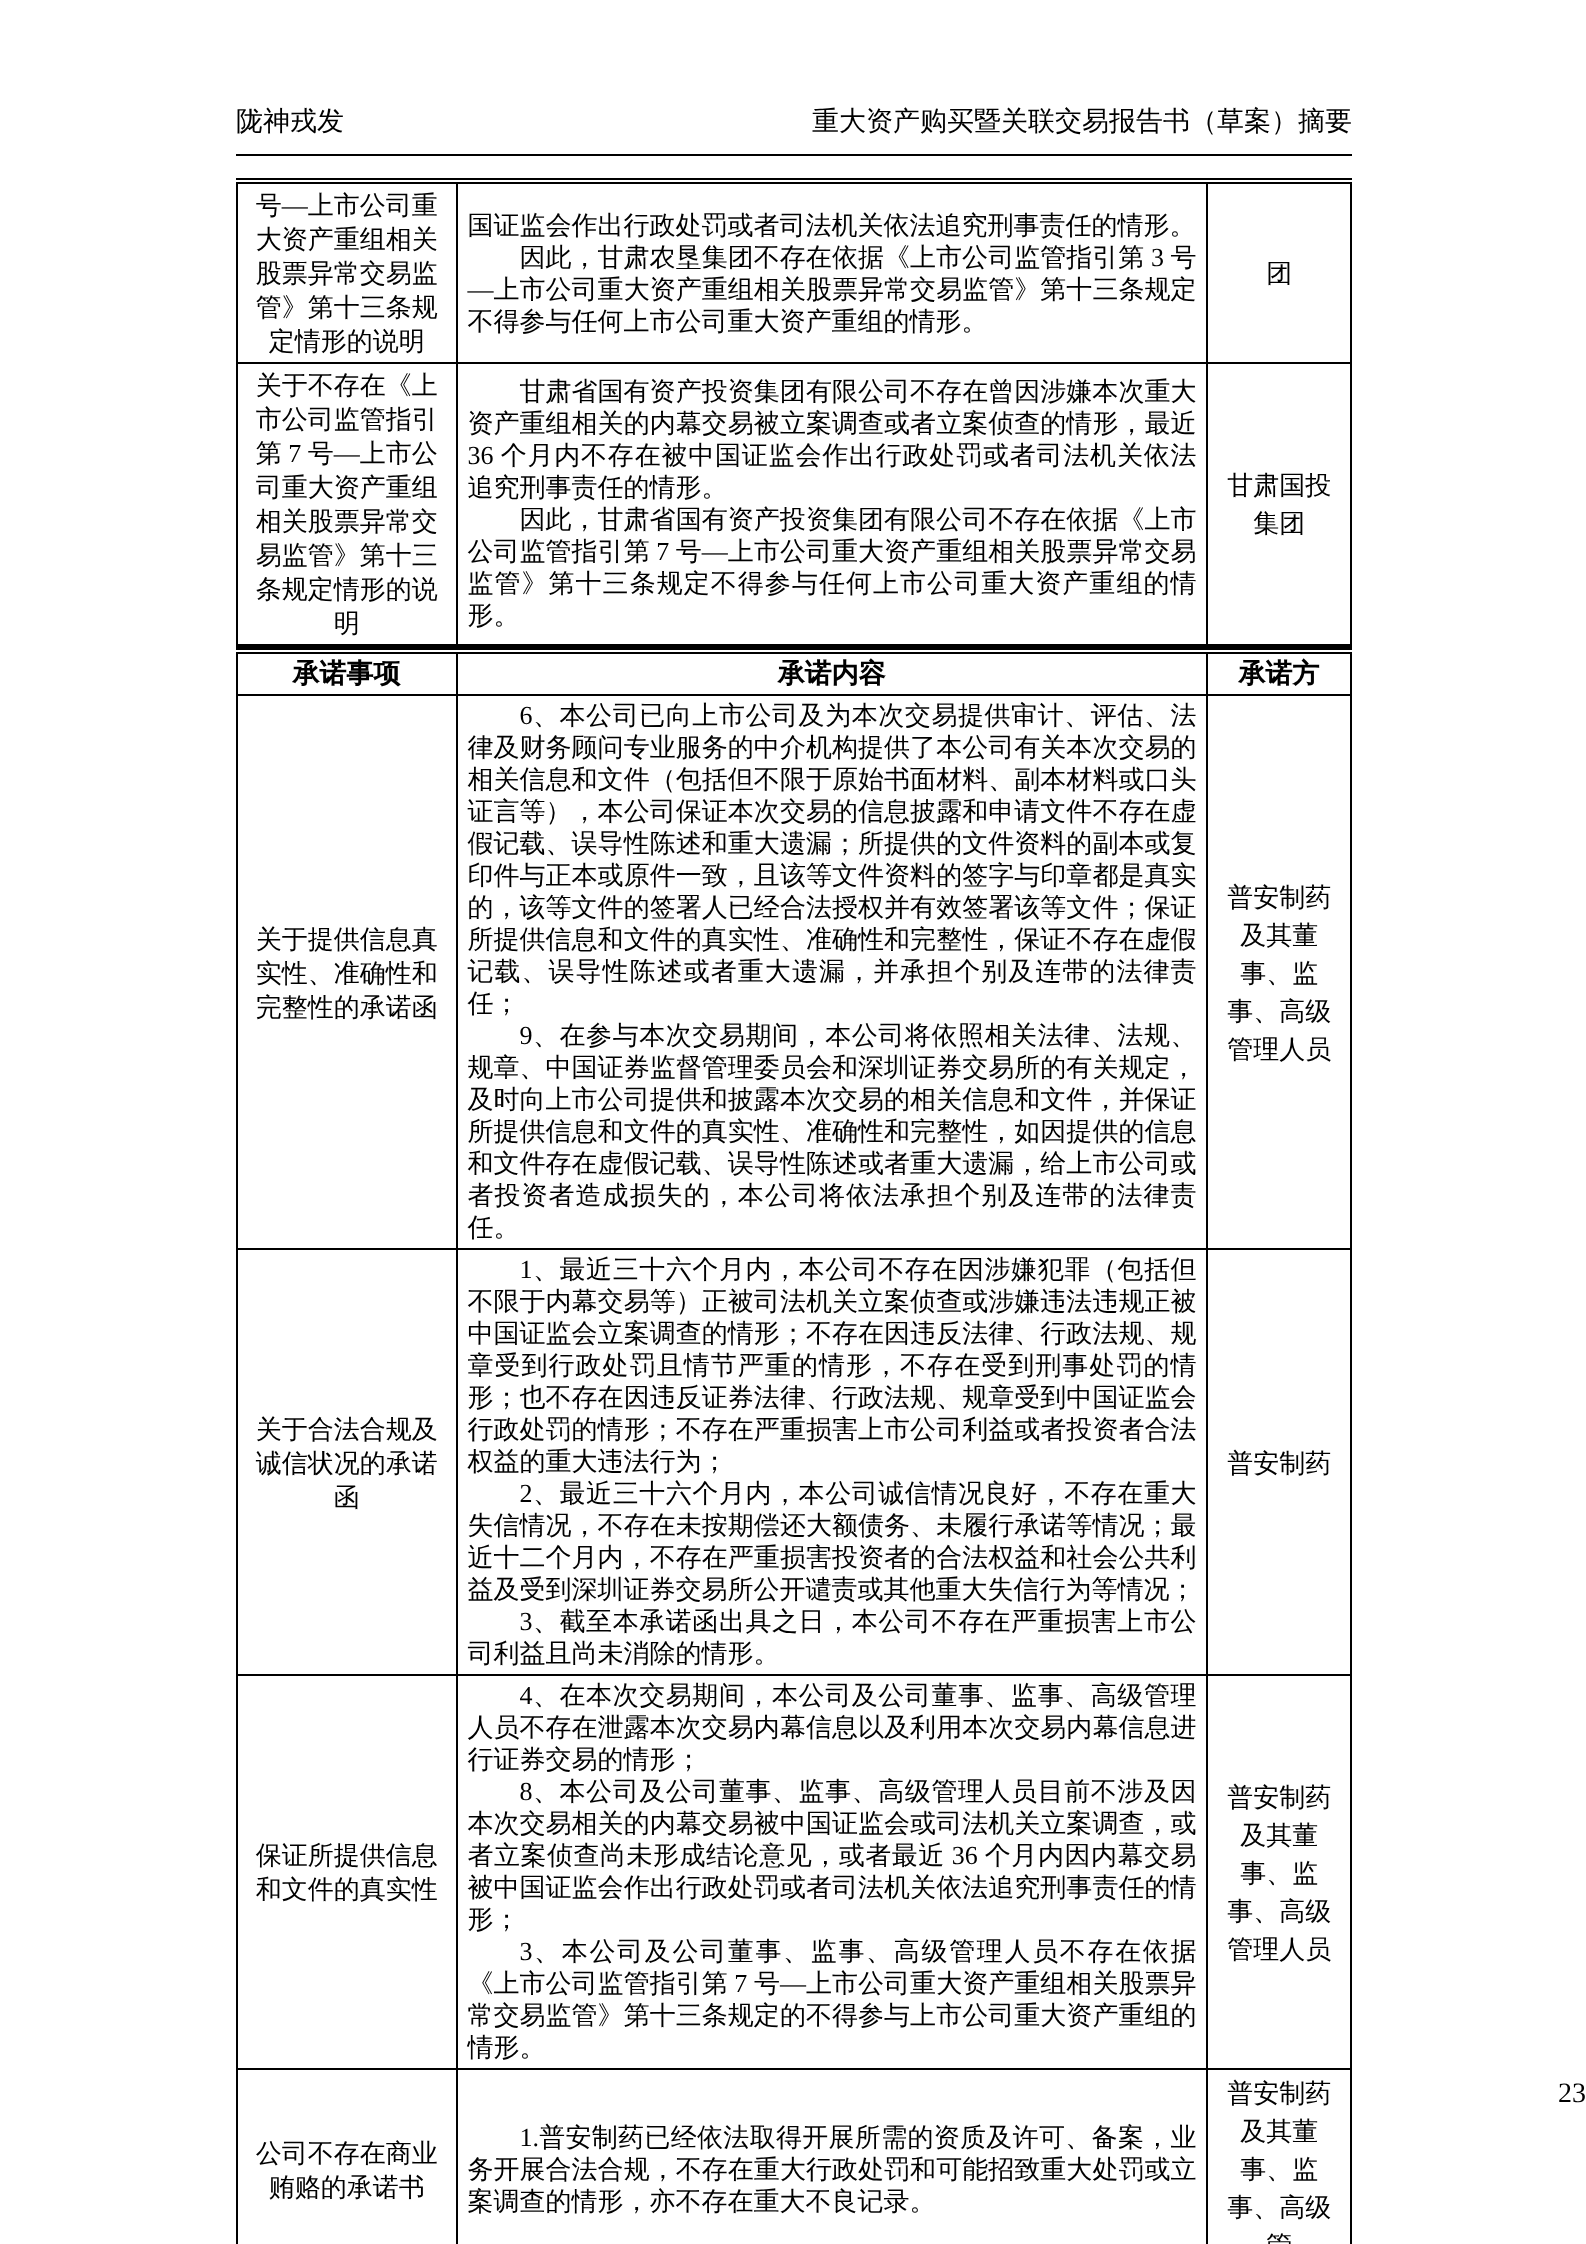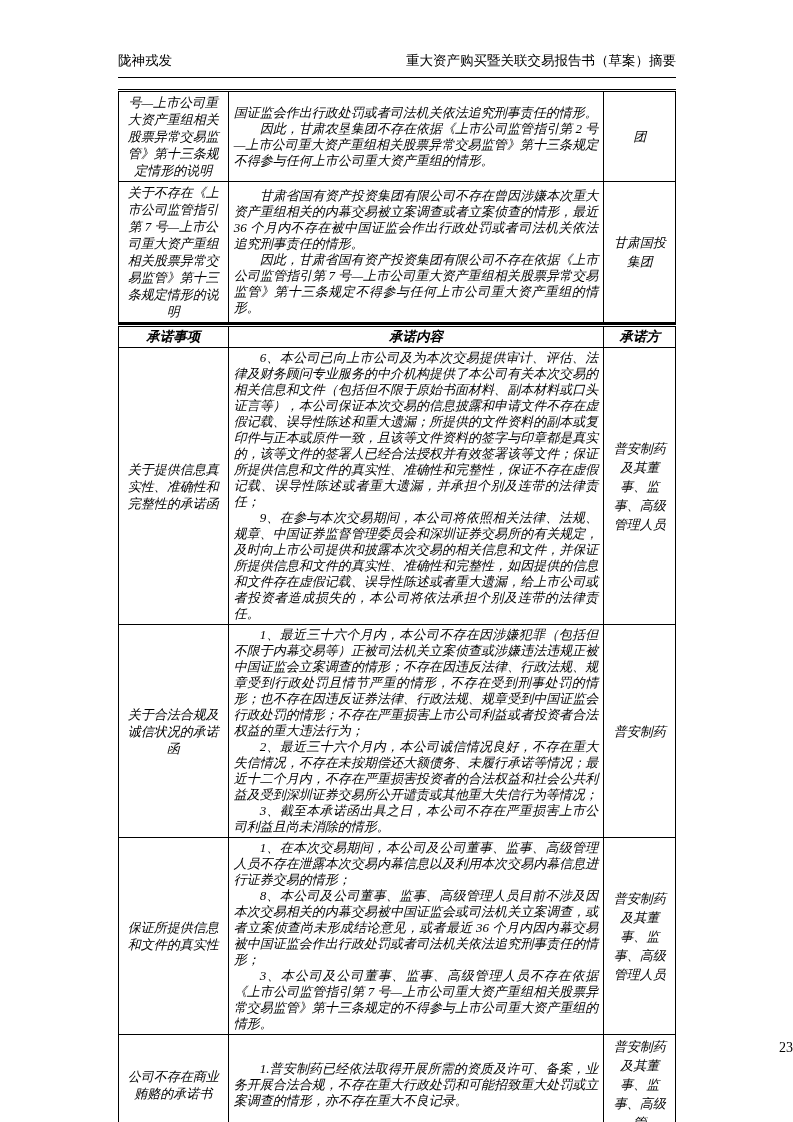--- a/index.html
+++ b/index.html
@@ -21,21 +21,20 @@
     padding-bottom:7px;
     border-bottom:1.5px solid #000;
   }
   
   table.doc-table{
     border-collapse:collapse;
     width:558px;
     table-layout:fixed;
     font-size:13px;
     line-height:16px;
-    font-style:italic;
   }
   table.doc-table td, table.doc-table th{
     border:1px solid #000;
     padding:2px 5px;
     vertical-align:middle;
   }
   table.top-table{
     margin-top:11px;
     border-top:3px double #000;
     border-bottom:2px solid #000;
@@ -87,21 +86,21 @@
     <colgroup>
         <col class="col-item">
         <col class="col-content">
         <col class="col-party">
       </colgroup>
     <tbody>
       <tr>
         <td class="c1">号—上市公司重大资产重组相关股票异常交易监管》第十三条规定情形的说明</td>
         <td class="c2">
           <p class="no-indent">国证监会作出行政处罚或者司法机关依法追究刑事责任的情形。</p>
-          <p>因此，甘肃农垦集团不存在依据《上市公司监管指引第 2 号—上市公司重大资产重组相关股票异常交易监管》第十三条规定不得参与任何上市公司重大资产重组的情形。</p>
+          <p>因此，甘肃农垦集团不存在依据《上市公司监管指引第 3 号—上市公司重大资产重组相关股票异常交易监管》第十三条规定不得参与任何上市公司重大资产重组的情形。</p>
         </td>
         <td class="c3">团</td>
       </tr>
       <tr>
         <td class="c1">关于不存在《上市公司监管指引第 7 号—上市公司重大资产重组相关股票异常交易监管》第十三条规定情形的说明</td>
         <td class="c2">
           <p>甘肃省国有资产投资集团有限公司不存在曾因涉嫌本次重大资产重组相关的内幕交易被立案调查或者立案侦查的情形，最近 36 个月内不存在被中国证监会作出行政处罚或者司法机关依法追究刑事责任的情形。</p>
           <p>因此，甘肃省国有资产投资集团有限公司不存在依据《上市公司监管指引第 7 号—上市公司重大资产重组相关股票异常交易监管》第十三条规定不得参与任何上市公司重大资产重组的情形。</p>
         </td>
         <td class="c3">甘肃国投集团</td>
@@ -137,21 +136,21 @@
         <td class="c2">
           <p>1、最近三十六个月内，本公司不存在因涉嫌犯罪（包括但不限于内幕交易等）正被司法机关立案侦查或涉嫌违法违规正被中国证监会立案调查的情形；不存在因违反法律、行政法规、规章受到行政处罚且情节严重的情形，不存在受到刑事处罚的情形；也不存在因违反证券法律、行政法规、规章受到中国证监会行政处罚的情形；不存在严重损害上市公司利益或者投资者合法权益的重大违法行为；</p>
           <p>2、最近三十六个月内，本公司诚信情况良好，不存在重大失信情况，不存在未按期偿还大额债务、未履行承诺等情况；最近十二个月内，不存在严重损害投资者的合法权益和社会公共利益及受到深圳证券交易所公开谴责或其他重大失信行为等情况；</p>
           <p>3、截至本承诺函出具之日，本公司不存在严重损害上市公司利益且尚未消除的情形。</p>
         </td>
         <td class="c3">普安制药</td>
       </tr>
       <tr>
         <td class="c1">保证所提供信息和文件的真实性</td>
         <td class="c2">
-          <p>1、在本次交易期间，本公司及公司董事、监事、高级管理人员不存在泄露本次交易内幕信息以及利用本次交易内幕信息进行证券交易的情形；</p>
+          <p>4、在本次交易期间，本公司及公司董事、监事、高级管理人员不存在泄露本次交易内幕信息以及利用本次交易内幕信息进行证券交易的情形；</p>
           <p>8、本公司及公司董事、监事、高级管理人员目前不涉及因本次交易相关的内幕交易被中国证监会或司法机关立案调查，或者立案侦查尚未形成结论意见，或者最近 36 个月内因内幕交易被中国证监会作出行政处罚或者司法机关依法追究刑事责任的情形；</p>
           <p>3、本公司及公司董事、监事、高级管理人员不存在依据《上市公司监管指引第 7 号—上市公司重大资产重组相关股票异常交易监管》第十三条规定的不得参与上市公司重大资产重组的情形。</p>
         </td>
         <td class="c3">普安制药及其董事、监事、高级管理人员</td>
       </tr>
       <tr>
         <td class="c1">公司不存在商业贿赂的承诺书</td>
         <td class="c2">
           <p>1.普安制药已经依法取得开展所需的资质及许可、备案，业务开展合法合规，不存在重大行政处罚和可能招致重大处罚或立案调查的情形，亦不存在重大不良记录。</p>
         </td>

